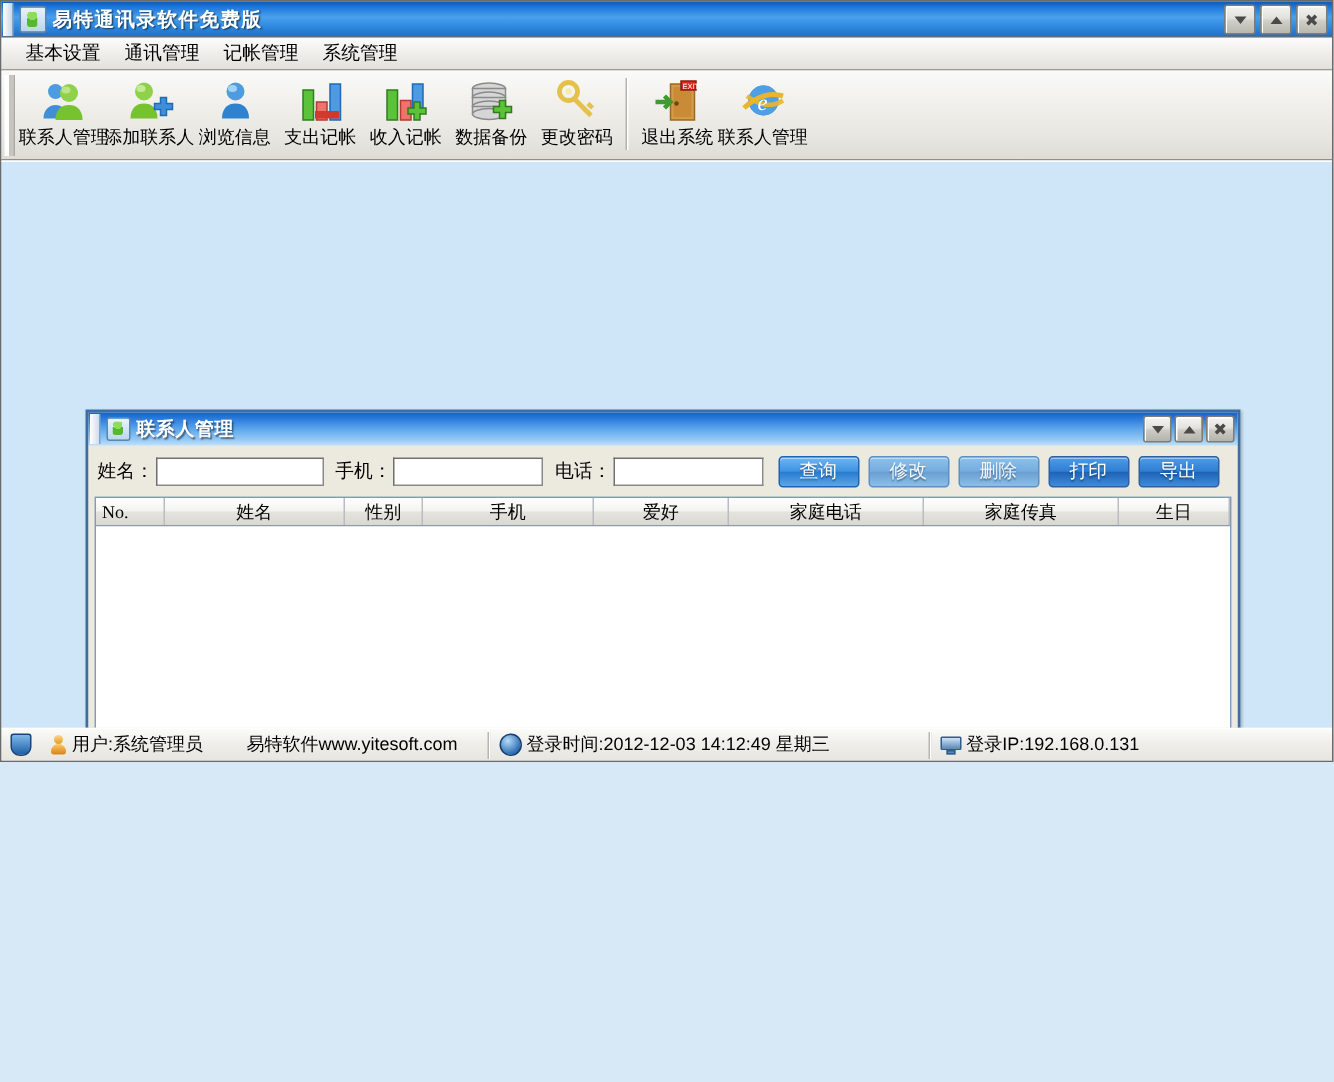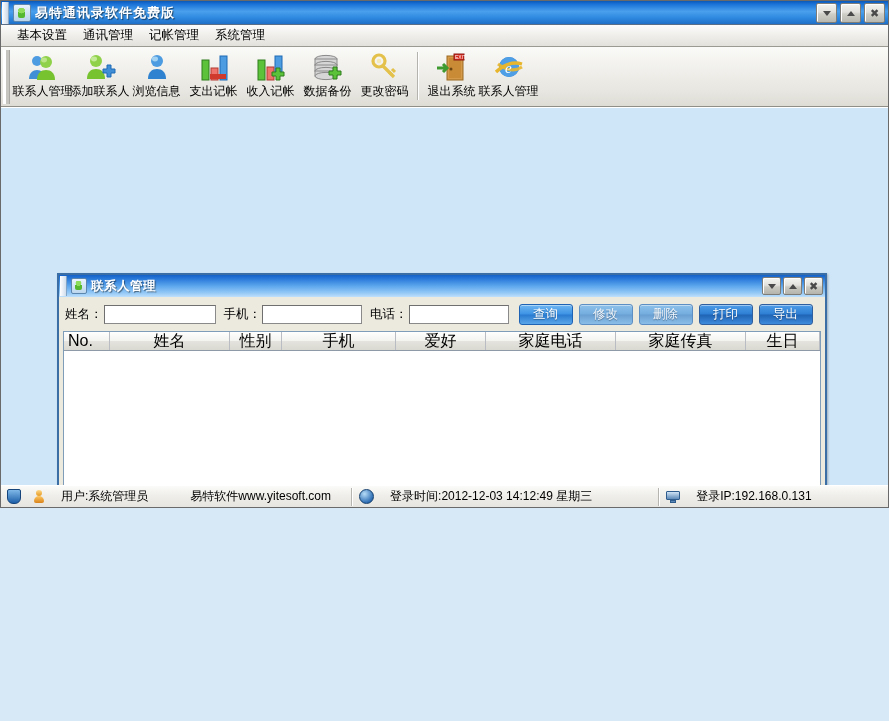--- a/index.html
+++ b/index.html
@@ -206,41 +206,41 @@
     display:flex;flex-direction:column;
     box-sizing:border-box;
   }
   .gridhead{
     height:19px;flex:0 0 19px;display:flex;
     background:linear-gradient(to bottom,#ffffff 0%,#f3f3f0 48%,#e4e3dd 52%,#d9d8d1 100%);
     border-bottom:1px solid #8f9aa8;
     box-sizing:border-box;
   }
   .gridhead .hc{
-    font-size:16px;color:#000;
+    font-size:12px;color:#000;
     display:flex;align-items:center;justify-content:center;
     border-right:1px solid #b9bcc2;
     box-sizing:border-box;
-    white-space:nowrap;overflow:hidden;
+    white-space:nowrap;overflow:hidden;font-family:Liberation Serif, serif;
   }
   .gridhead .hc.first{justify-content:flex-start;padding-left:4px;}
   .gridbody{flex:1 1 auto;background:#ffffff;}
 
   
   .statusbar{
     height:22px;flex:0 0 22px;
     background:linear-gradient(to bottom,#fbfbf9 0%,#efeeea 45%,#e6e5df 100%);
     border-top:1px solid #ffffff;
     display:flex;align-items:center;
     font-size:12px;color:#000;
     box-sizing:border-box;
   }
   .sb-cell{display:flex;align-items:center;height:20px;padding:0 6px;white-space:nowrap;}
   .sb-sep{width:1px;height:18px;background:#b6b5af;border-right:1px solid #ffffff;}
-  .sb-txt{margin-left:16px;}
+  .sb-txt{margin-left:3px;}
 
   
   .ico-shield{width:12px;height:13px;background:linear-gradient(to bottom,#7fb8e8,#1d5fa8);border-radius:2px 2px 6px 6px;border:1px solid #16457c;}
   .ico-user{width:12px;height:13px;position:relative;}
   .ico-user::before{content:"";position:absolute;left:3px;top:0;width:6px;height:6px;border-radius:50%;background:linear-gradient(to bottom,#ffd98a,#e59a21);}
   .ico-user::after{content:"";position:absolute;left:1px;top:6px;width:10px;height:7px;border-radius:5px 5px 2px 2px;background:linear-gradient(to bottom,#ffc860,#d9821a);}
   .ico-globe{width:13px;height:13px;border-radius:50%;background:radial-gradient(circle at 35% 30%,#b6dcf7,#2f6fb5 70%,#1b4b85);border:1px solid #15406f;}
   .ico-monitor{width:14px;height:12px;position:relative;}
   .ico-monitor::before{content:"";position:absolute;left:0;top:0;width:14px;height:9px;background:linear-gradient(to bottom,#cfe3f5,#5d89b8);border:1px solid #2e5c8c;box-sizing:border-box;border-radius:1px;}
   .ico-monitor::after{content:"";position:absolute;left:4px;top:9px;width:6px;height:3px;background:#5d89b8;border:1px solid #2e5c8c;box-sizing:border-box;}

